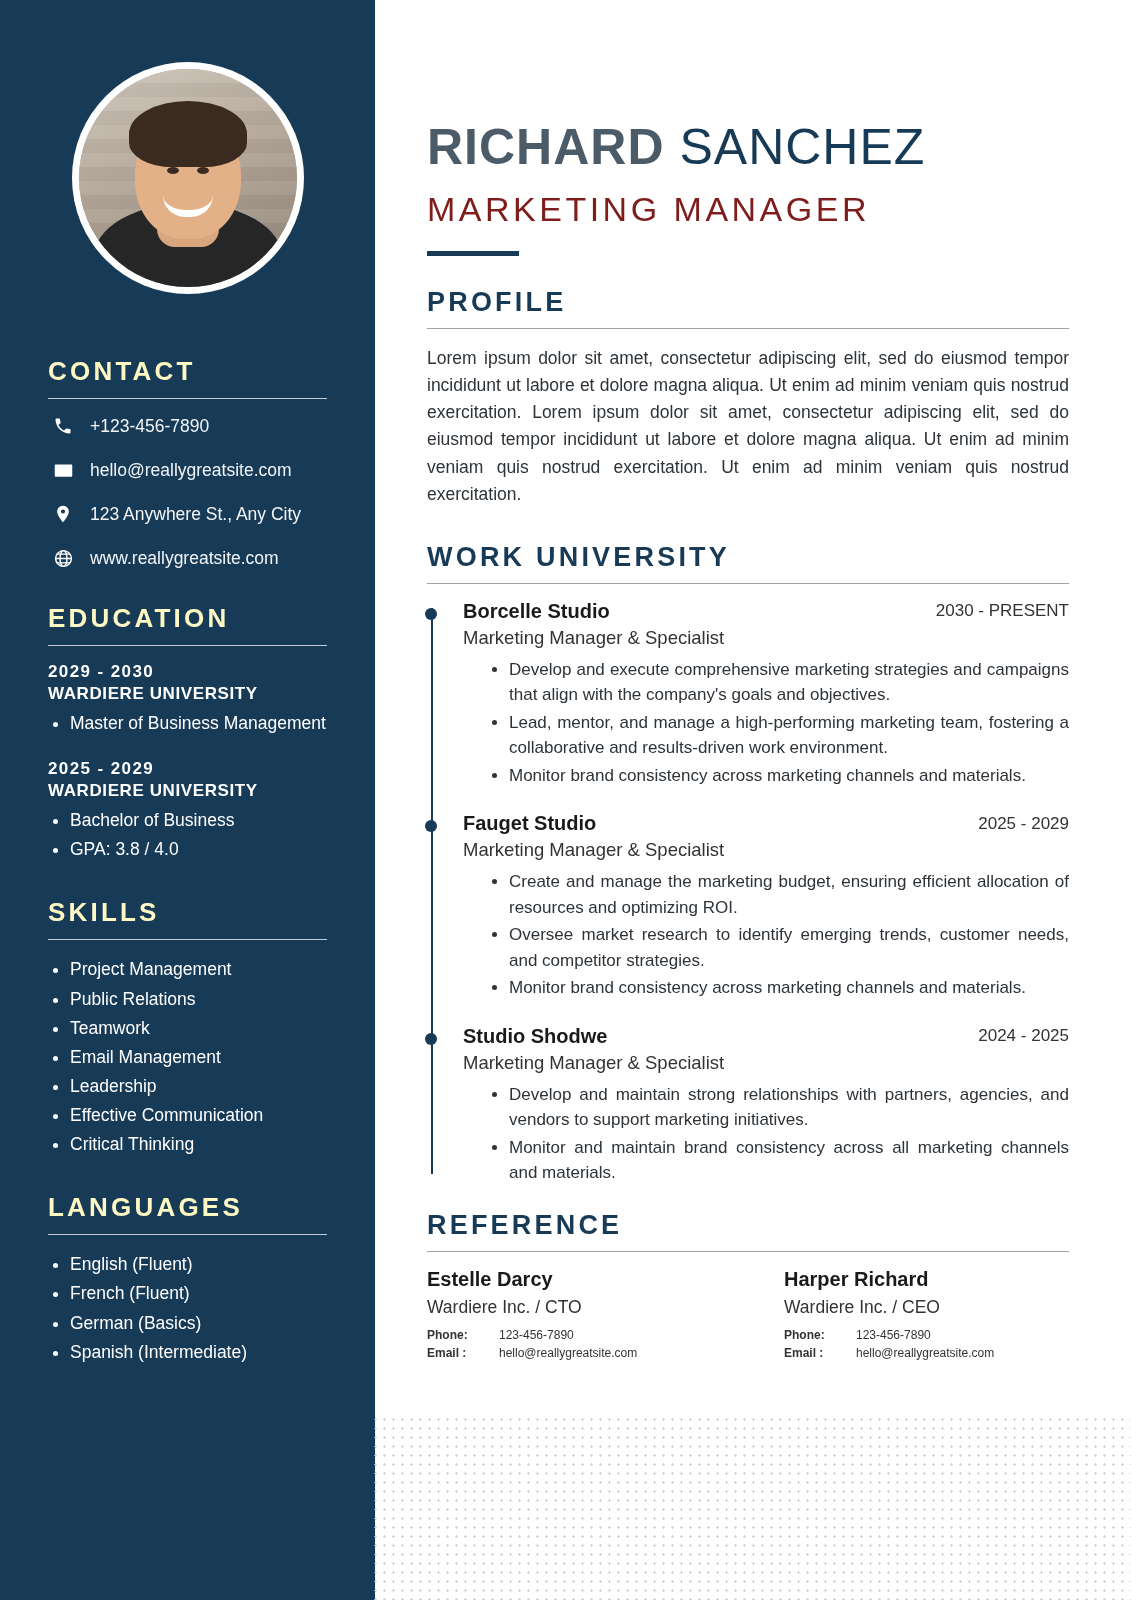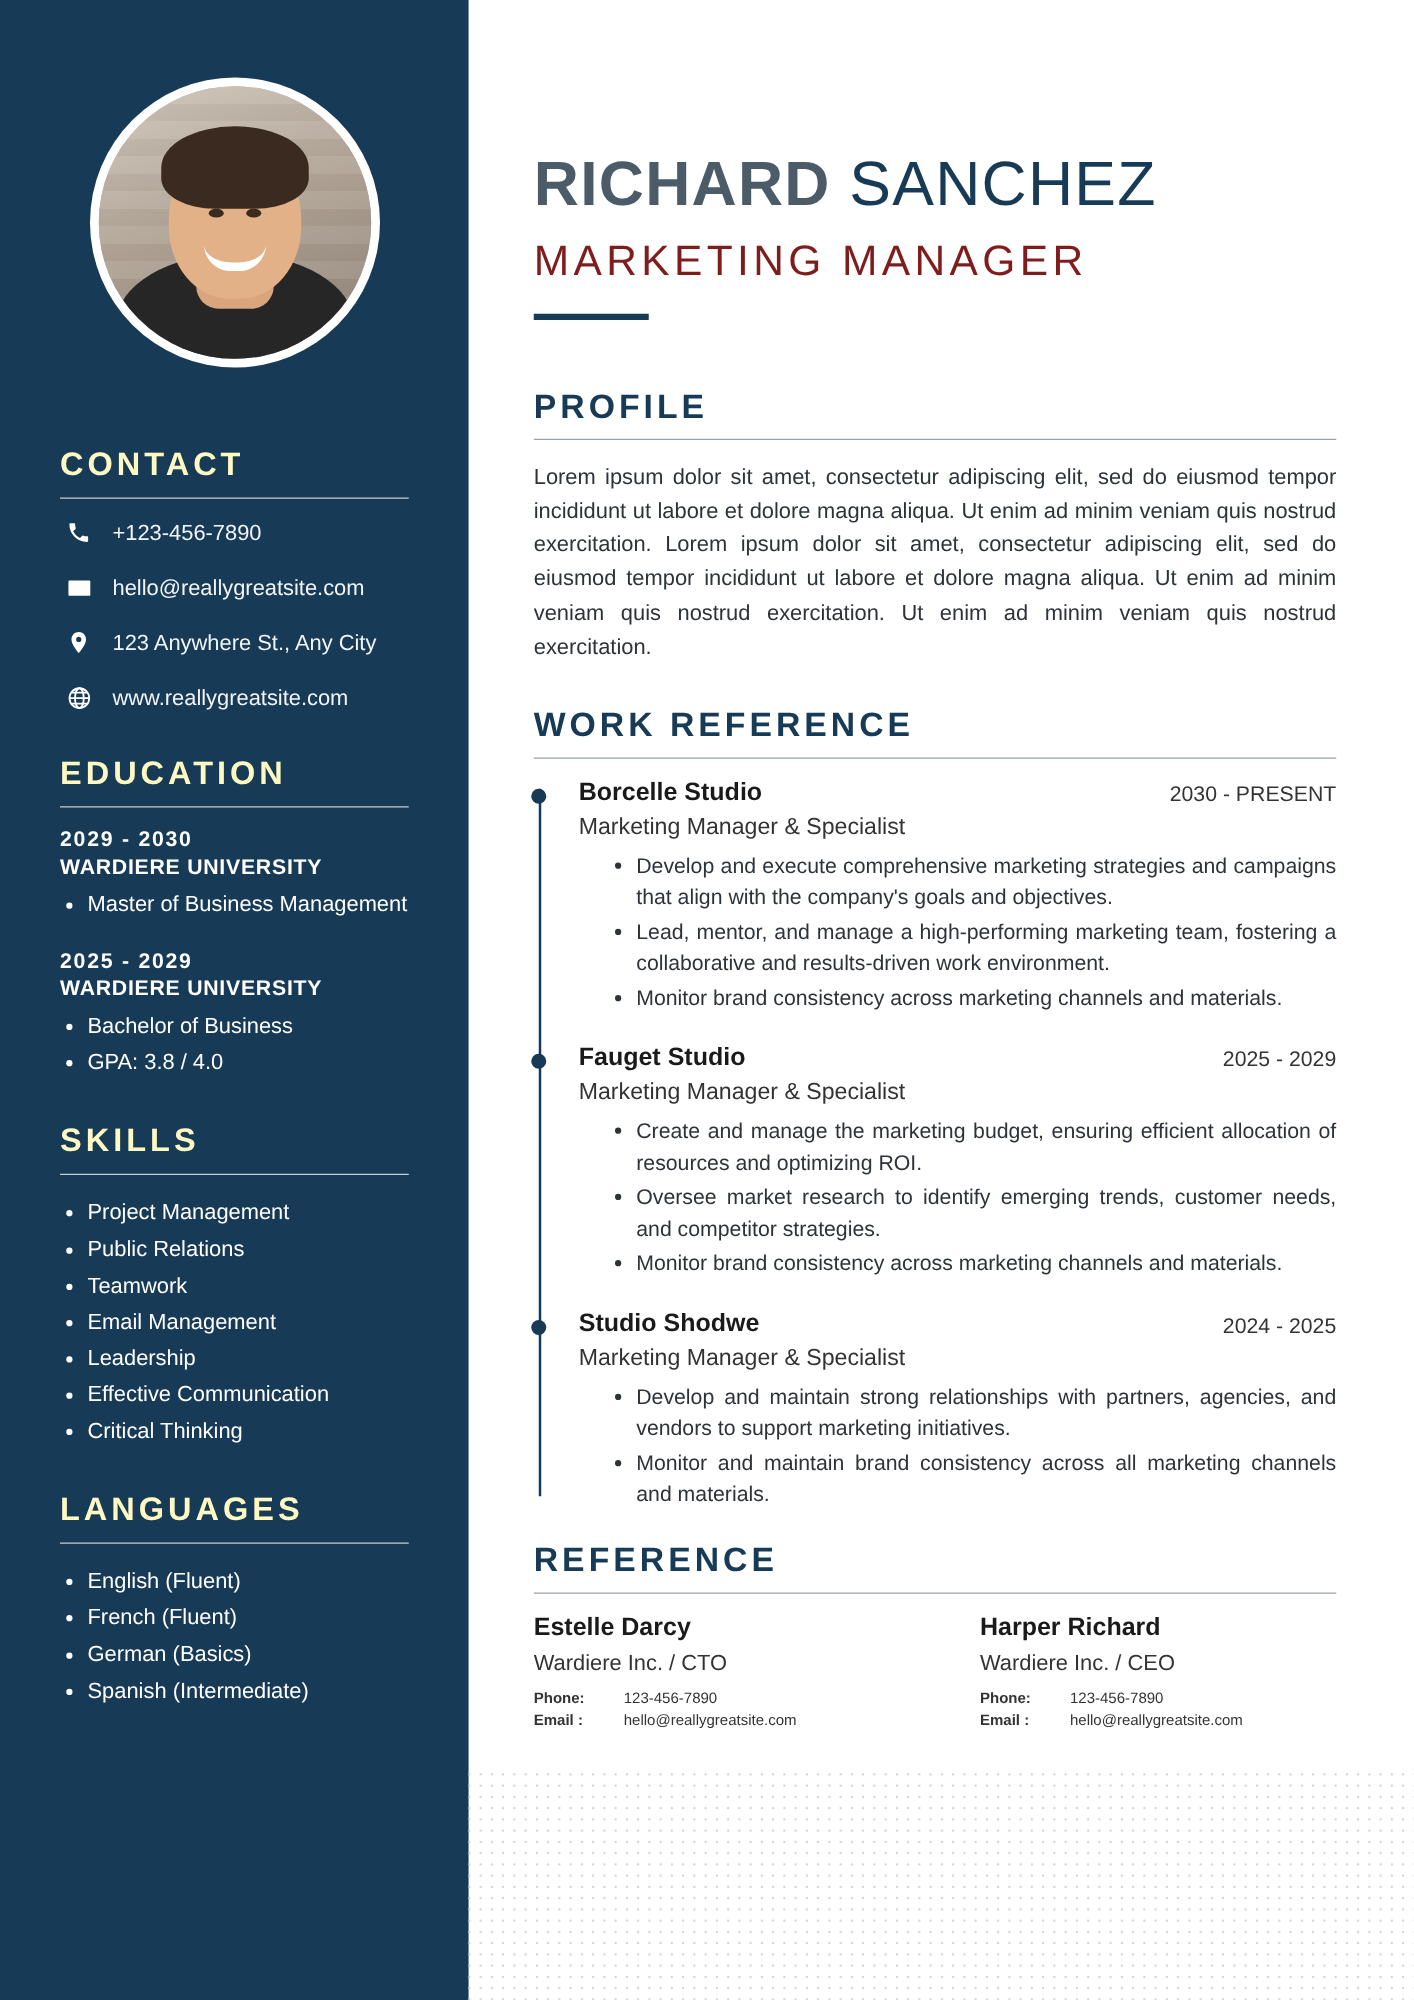--- a/index.html
+++ b/index.html
@@ -187,21 +187,21 @@
   .exp-dot {
     position: absolute;
     left: -38px;
     top: 8px;
     width: 12px; height: 12px;
     border-radius: 50%;
     background: #173a57;
   }
   .exp-head {
     display: flex;
-    align-items: flex-end;
+    align-items: center;
     justify-content: space-between;
   }
   .exp-company {
     font-size: 20px;
     font-weight: bold;
     color: #1a1a1a;
     margin: 0;
   }
   .exp-dates {
     font-size: 17px;
@@ -362,28 +362,28 @@
     <div class="dots"></div>
     <div class="main-inner">
 
       <h1 class="name">
         <span class="first">RICHARD</span>
         <span class="last">SANCHEZ</span>
       </h1>
       <p class="role">MARKETING MANAGER</p>
       <div class="name-underline"></div>
 
-      <section style="margin-top:54px;">
+      <section style="margin-top:31px;">
         <h2 class="sec-title">PROFILE</h2>
         <hr class="sec-rule">
         <p class="profile-text">Lorem ipsum dolor sit amet, consectetur adipiscing elit, sed do eiusmod tempor incididunt ut labore et dolore magna aliqua. Ut enim ad minim veniam quis nostrud exercitation. Lorem ipsum dolor sit amet, consectetur adipiscing elit, sed do eiusmod tempor incididunt ut labore et dolore magna aliqua. Ut enim ad minim veniam quis nostrud exercitation. Ut enim ad minim veniam quis nostrud exercitation.</p>
       </section>
 
       <section style="margin-top:34px;">
-        <h2 class="sec-title">WORK REFERENCE</h2>
+        <h2 class="sec-title">WORK UNIVERSITY</h2>
         <hr class="sec-rule">
 
         <div class="exp-wrap">
           <div class="exp-line"></div>
 
           <div class="exp-item">
             <span class="exp-dot"></span>
             <div class="exp-head">
               <p class="exp-company">Borcelle Studio</p>
               <span class="exp-dates">2030 - PRESENT</span>

